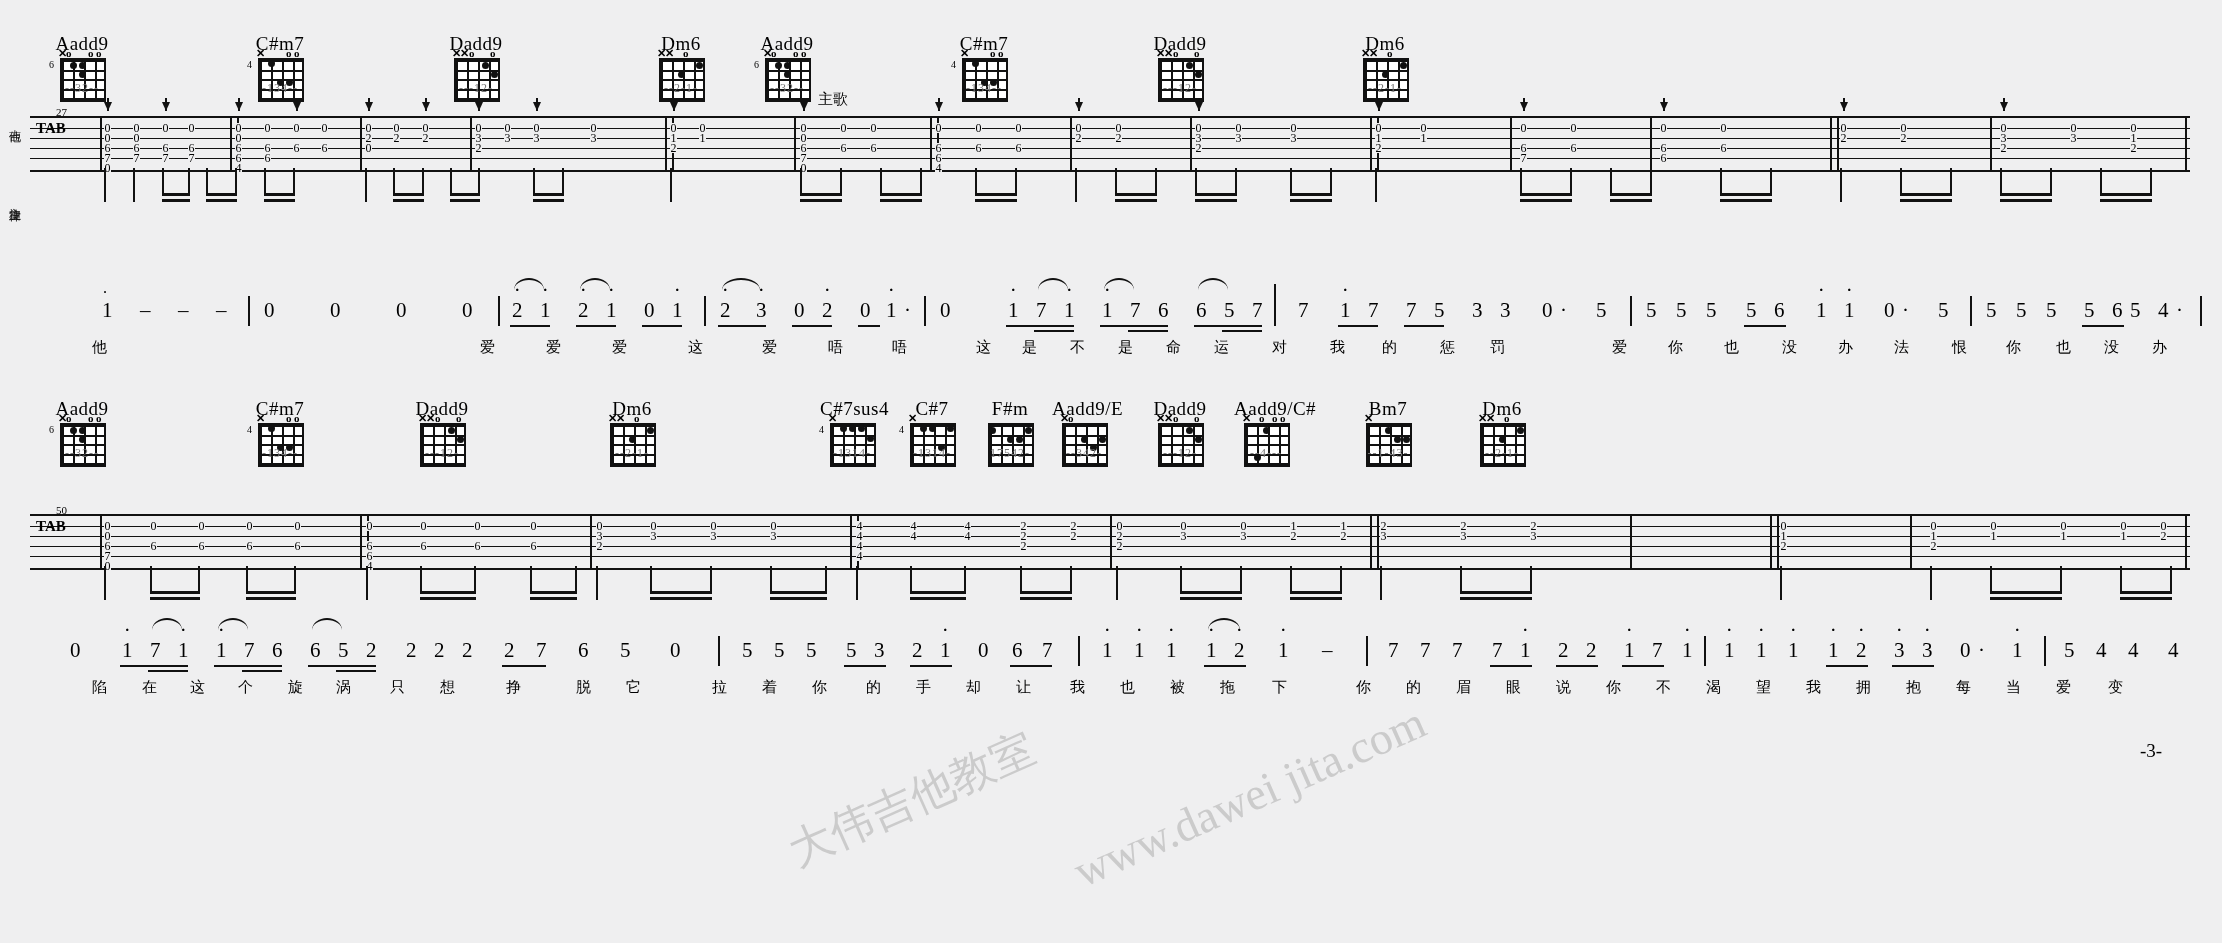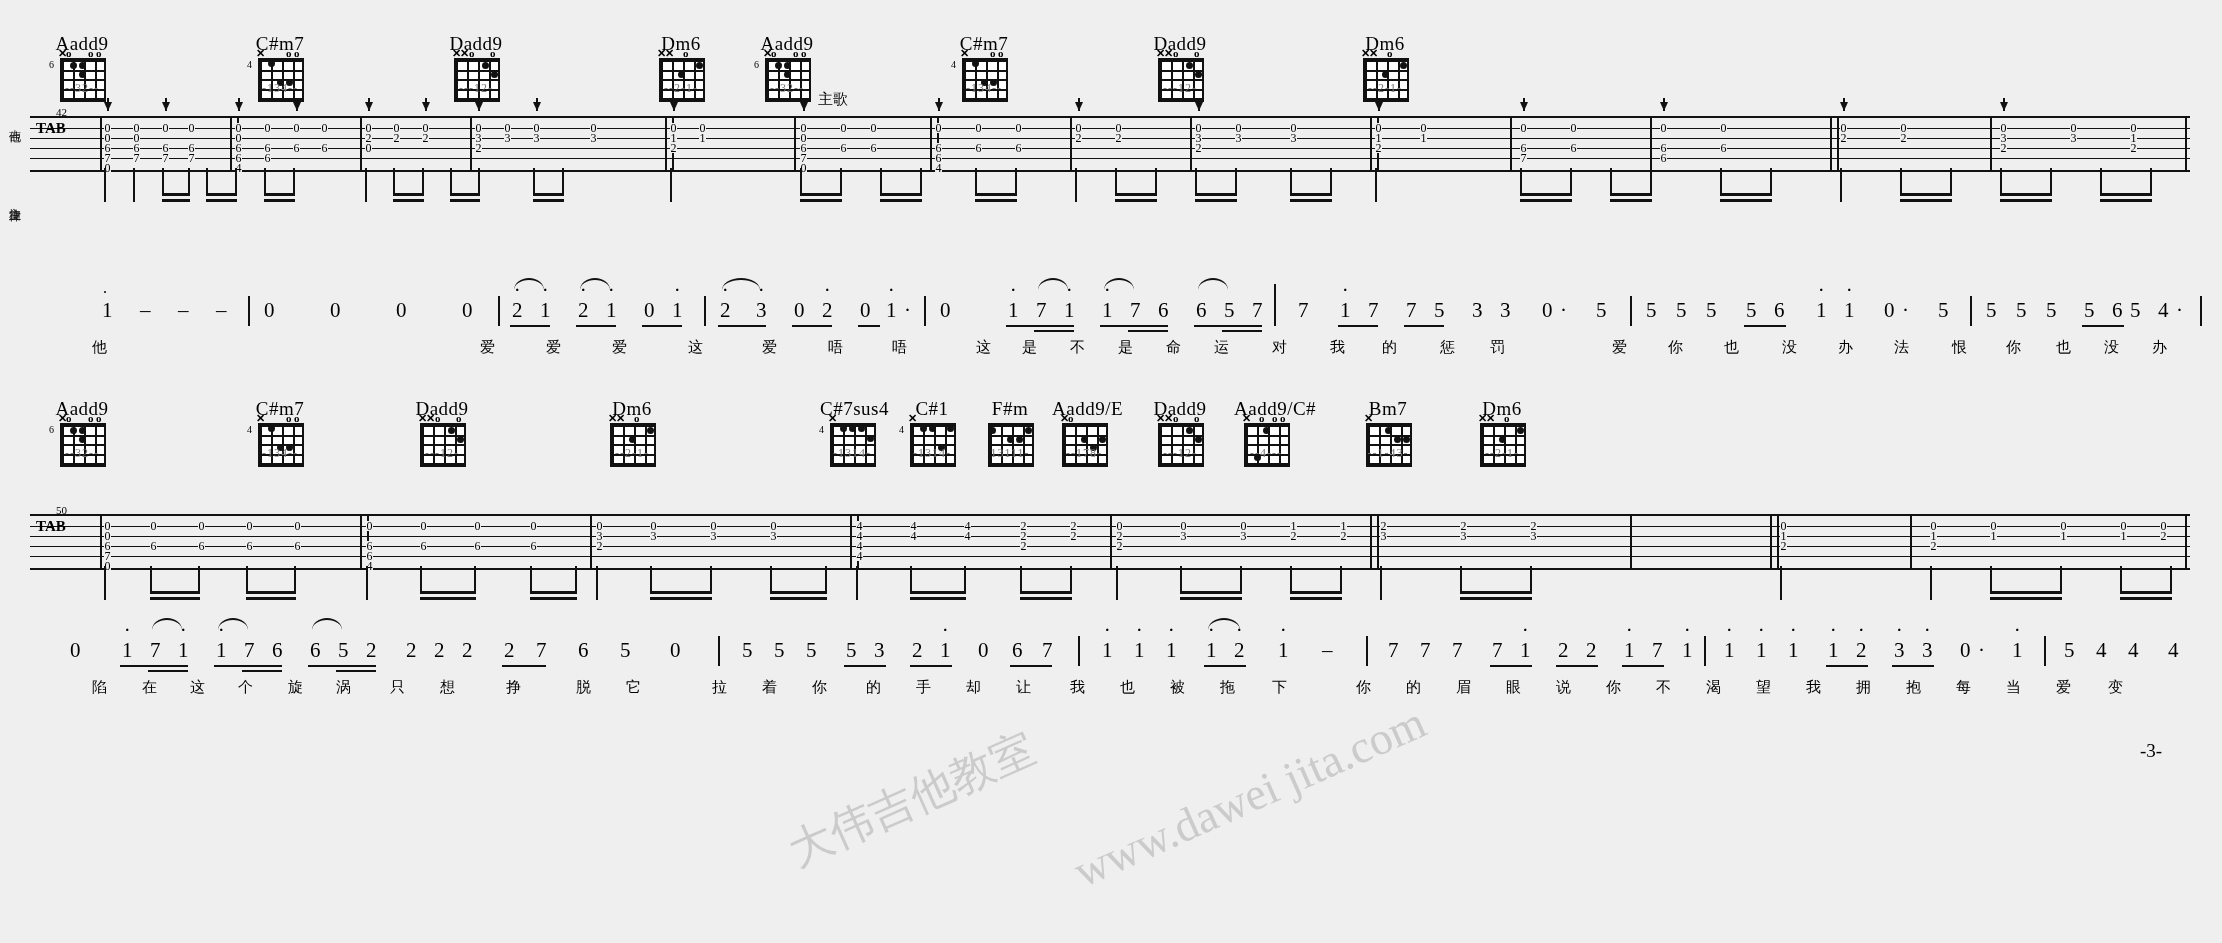--- a/index.html
+++ b/index.html
@@ -214,21 +214,21 @@
     </div>
     <div class="fingers">--2-1-</div>
   </div>
 
   <div class="vlabel" style="left:6px;top:120px;">吉他</div>
   <div class="vlabel" style="left:6px;top:198px;">主旋律</div>
 
   <div class="sectlabel" style="left:818px;top:90px;">主歌</div>
 
   <div class="tabsys" style="top:116px;width:2160px;">
-    <div class="measnum" style="left:26px;top:-10px;">42</div>
+    <div class="measnum" style="left:26px;top:-10px;">27</div>
     <div class="tabbox" style="height:52px;width:2160px;">
       <div class="tabline" style="top:10px;"></div>
       <div class="tabline" style="top:20px;"></div>
       <div class="tabline" style="top:30px;"></div>
       <div class="tabline" style="top:40px;"></div>
       <div class="tabclef" style="top:4px;">TAB</div>
 
       <div class="barline" style="left:70px;"></div>
       <div class="barline dbl" style="left:200px;"></div>
       <div class="barline" style="left:330px;"></div>
@@ -664,21 +664,21 @@
         <i style="left:10px;top:2px;"></i>
           <i style="left:19px;top:2px;"></i>
           <i style="left:28px;top:2px;"></i>
           <i style="left:37px;top:12px;"></i>
       </div>
     </div>
     <div class="fingers">-1314-</div>
   </div>
 
   <div class="chord" style="left:900px;top:398px;">
-    <div class="cname">C#1</div>
+    <div class="cname">C#7</div>
     <div class="gridwrap">
       <div class="fret">4</div>
       <div class="marks">
         <span style="left:0px;">✕</span>
       </div>
       <div class="grid"></div>
       <div class="dots">
         <i style="left:10px;top:2px;"></i>
           <i style="left:19px;top:2px;"></i>
           <i style="left:28px;top:21px;"></i>
@@ -692,38 +692,38 @@
     <div class="cname">F#m</div>
     <div class="gridwrap">
       <div class="grid"></div>
       <div class="dots">
         <i style="left:1px;top:4px;"></i>
           <i style="left:19px;top:13px;"></i>
           <i style="left:28px;top:13px;"></i>
           <i style="left:37px;top:4px;"></i>
       </div>
     </div>
-    <div class="fingers">13111-</div>
+    <div class="fingers">17542-</div>
   </div>
 
   <div class="chord" style="left:1052px;top:398px;">
     <div class="cname">Aadd9/E</div>
     <div class="gridwrap">
       <div class="marks">
         <span style="left:0px;">✕</span>
           <span style="left:8px;">o</span>
       </div>
       <div class="grid"></div>
       <div class="dots">
         <i style="left:19px;top:13px;"></i>
           <i style="left:28px;top:21px;"></i>
           <i style="left:37px;top:13px;"></i>
       </div>
     </div>
-    <div class="fingers">--178-</div>
+    <div class="fingers">--342-</div>
   </div>
 
   <div class="chord" style="left:1148px;top:398px;">
     <div class="cname">Dadd9</div>
     <div class="gridwrap">
       <div class="marks">
         <span style="left:0px;">✕</span>
           <span style="left:8px;">✕</span>
           <span style="left:17px;">o</span>
           <span style="left:38px;">o</span>

